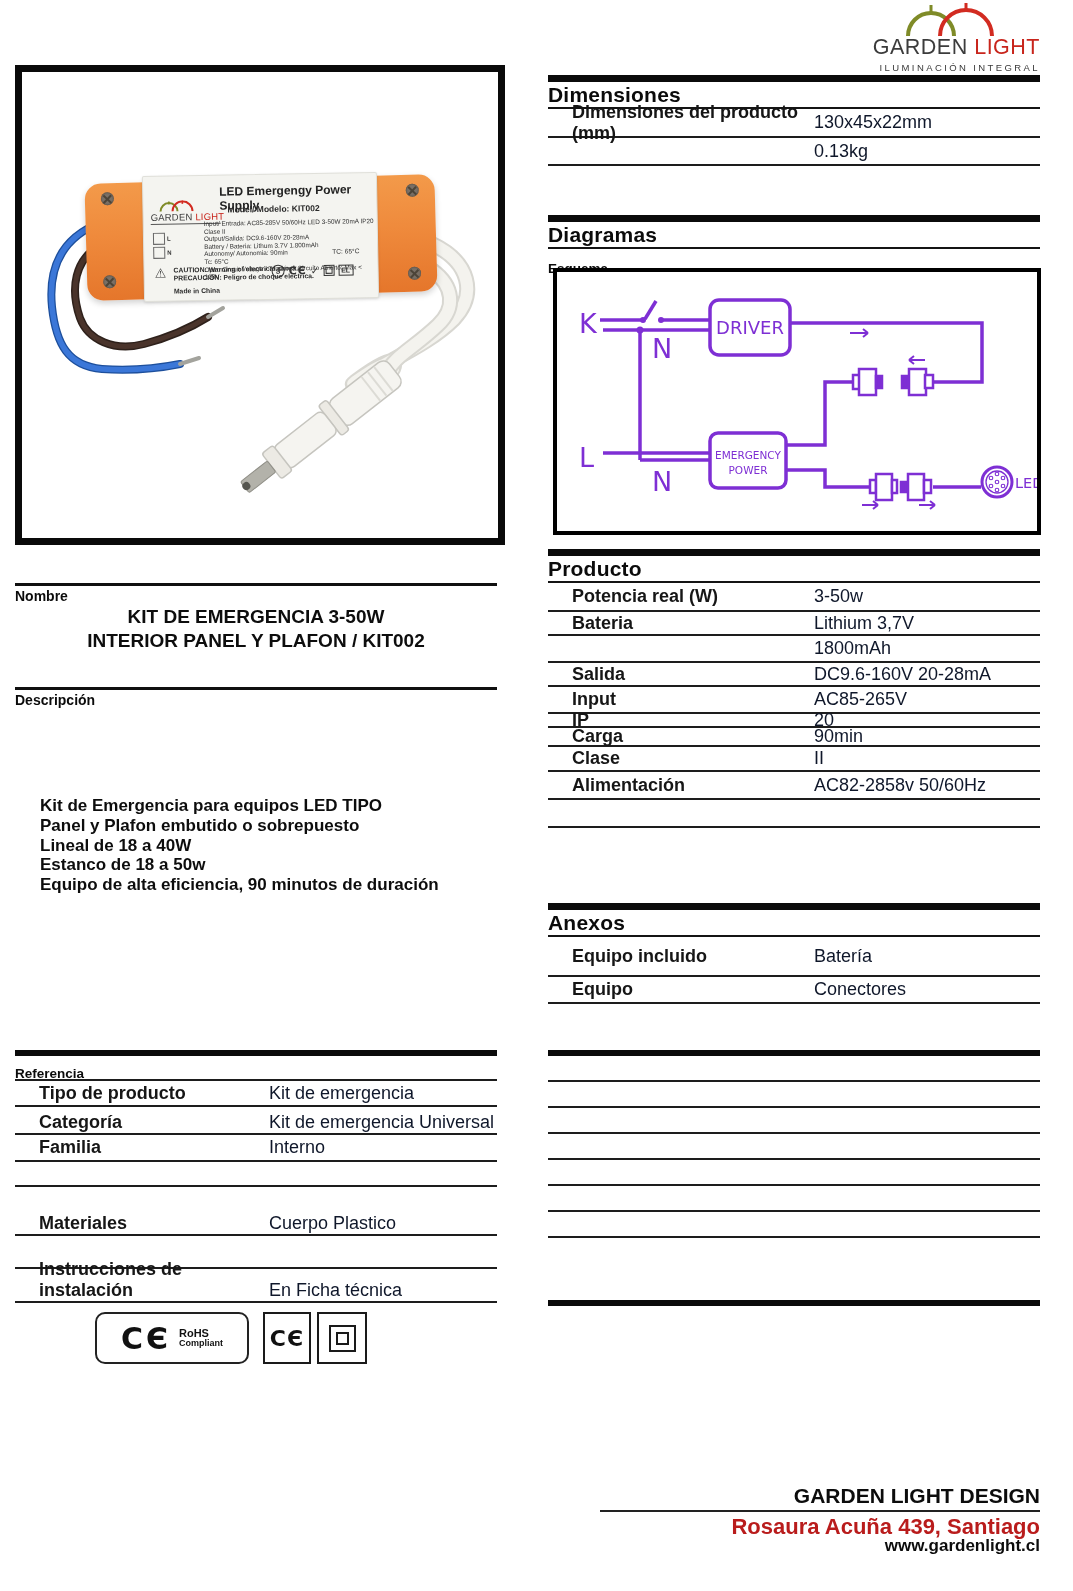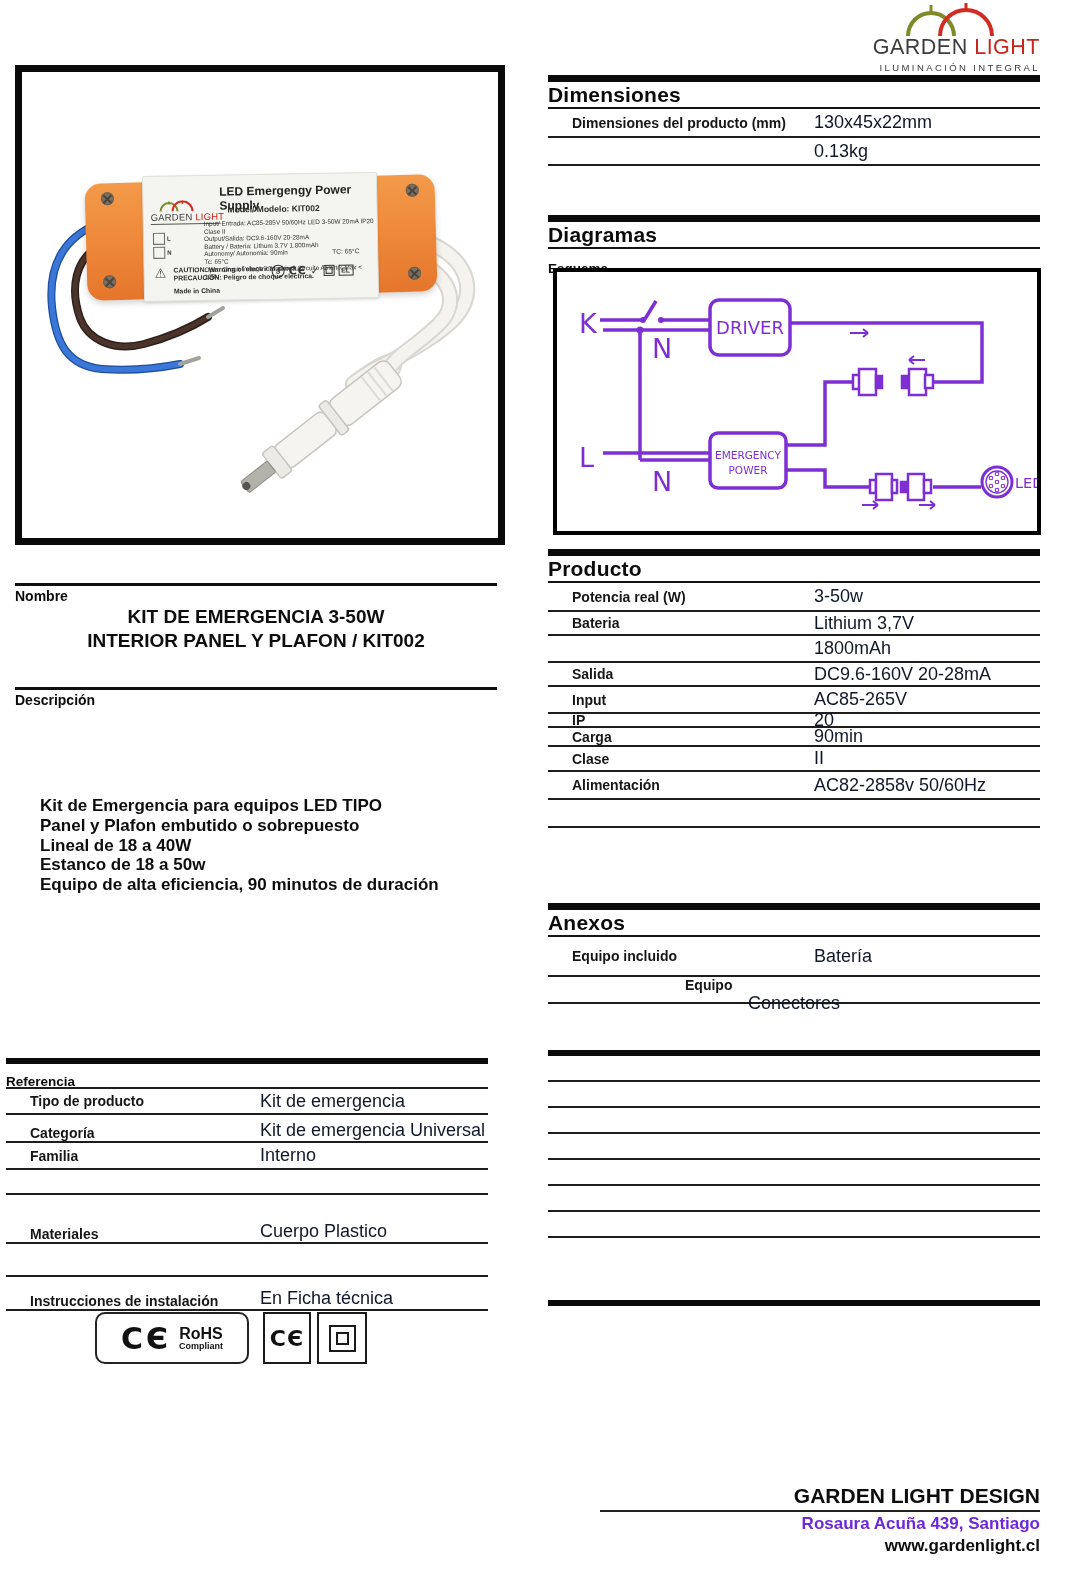--- a/index.html
+++ b/index.html
@@ -10,21 +10,21 @@
   
   .bar{background:#0b0b0b;height:7px;}
   .bar6{background:#0b0b0b;height:6px;}
   .h1row{border-bottom:2px solid #141414;height:24px;padding-top:1px;}
   .h1{font-size:21px;font-weight:bold;color:#0b0b0b;letter-spacing:.2px;}
   .h2{font-size:14px;font-weight:bold;color:#0b0b0b;}
   .subh{font-size:13.5px;font-weight:bold;color:#0b0b0b;padding-top:12px;}
   .rule3{border-top:3.5px solid #101010;}
 
   .trow{display:flex;align-items:center;border-bottom:2px solid #1d1d1d;box-sizing:border-box;}
-  .tlbl{width:242px;flex:none;font-size:14px;font-weight:bold;color:#161616;padding-left:24px;}
+  .tlbl{width:242px;flex:none;font-size:18px;font-weight:bold;color:#161616;padding-left:24px;}
   .tval{font-size:18px;color:#0f172a;}
   .ref .tlbl{width:230px;}
   .top-align{align-items:flex-end;padding-top:7px;}
 
   .center{text-align:center;}
   .btitle{font-size:19px;font-weight:bold;color:#0d0d0d;}
   .descline{font-size:17px;font-weight:bold;color:#0d0d0d;line-height:19.8px;}
 
   
   .logo{position:absolute;right:33px;top:2px;width:195px;}
@@ -71,34 +71,34 @@
   .cert-el{border:1.2px solid #333;font-size:7px;font-weight:bold;color:#333;padding:1px 2px;}
 
   
   .diagram-box{position:absolute;left:553px;top:268px;width:480px;height:259px;border:4px solid #000;background:#fff;}
 
   
   .rohs-box{position:absolute;left:95px;top:1312px;width:150px;height:48px;border:2px solid #222;border-radius:10px;
             display:flex;align-items:center;justify-content:center;gap:8px;background:#fff;}
   .ce-big{font-family:"DejaVu Sans",sans-serif;font-weight:bold;font-size:30px;color:#111;letter-spacing:3px;}
   .rohs-txt{line-height:1;color:#111;}
-  .rohs-t1{font-size:16px;font-weight:bold;text-align:center;}
+  .rohs-t1{font-size:11px;font-weight:bold;}
   .rohs-t2{font-size:9px;font-weight:bold;}
   .ce-box{position:absolute;left:263px;top:1312px;width:44px;height:48px;border:2.5px solid #1a1a1a;
           display:flex;align-items:center;justify-content:center;background:#fff;}
   .ce-med{font-family:"DejaVu Sans",sans-serif;font-weight:bold;font-size:22px;color:#111;letter-spacing:1px;}
   .sq2-box{position:absolute;left:317px;top:1312px;width:46px;height:48px;border:2.5px solid #1a1a1a;
            display:flex;align-items:center;justify-content:center;background:#fff;}
   .sq2-outer{width:27px;height:27px;border:2.5px solid #1a1a1a;display:flex;align-items:center;justify-content:center;box-sizing:border-box;}
   .sq2-inner{width:13px;height:13px;border:2.5px solid #1a1a1a;box-sizing:border-box;}
 
   
   .foot-company{position:absolute;right:33px;top:1484px;font-size:21px;font-weight:bold;color:#0c0c0c;}
   .foot-rule{position:absolute;left:600px;top:1510px;width:440px;border-top:2px solid #222;}
-  .foot-address{position:absolute;right:33px;top:1514px;font-size:17px;font-weight:bold;color:#6d28d9;}
+  .foot-address{position:absolute;right:33px;top:1514px;font-size:22px;font-weight:bold;color:#b91c1c;}
   .foot-web{position:absolute;right:33px;top:1536px;font-size:17px;font-weight:bold;color:#0c0c0c;}
 </style>
 </head>
 <body>
 
 <div class="page">
 
   <div class="logo">
     <svg class="logo-arcs" width="104" height="34" viewBox="0 0 104 34">
       <path d="M4,33 A23,23 0 0 1 50,33" fill="none" stroke="#7f8b28" stroke-width="4"></path>
@@ -204,21 +204,21 @@
     <div class="h2" style="margin-top:2px;">Descripción</div>
   </div>
   <div class="abs" style="left:40px;top:796px;width:460px;">
     <div class="descline">Kit de Emergencia para equipos LED TIPO</div>
     <div class="descline">Panel y Plafon embutido o sobrepuesto</div>
     <div class="descline">Lineal de 18 a 40W</div>
     <div class="descline">Estanco de 18 a 50w</div>
     <div class="descline">Equipo de alta eficiencia, 90 minutos de duración</div>
   </div>
 
-  <div class="abs ref" style="left:6px;top:1050px;width:482px;margin-top:8px;">
+  <div class="abs ref" style="left:15px;top:1050px;width:482px;">
     <div class="bar6"></div>
     <div class="trow" style="height:25px;">
       <span class="subh">Referencia</span>
     </div>
     <div class="trow" style="height:26px;">
       <span class="tlbl">Tipo de producto</span>
       <span class="tval">Kit de emergencia</span>
     </div>
     <div class="trow" style="height:28px;align-items:flex-end;">
       <span class="tlbl">Categoría</span>
@@ -413,21 +413,21 @@
 
   <div class="abs" style="left:548px;top:903px;width:492px;">
     <div class="bar"></div>
     <div class="h1row">
       <span class="h1">Anexos</span>
     </div>
     <div class="trow" style="height:40px;">
       <span class="tlbl">Equipo incluido</span>
       <span class="tval">Batería</span>
     </div>
-    <div class="trow" style="height:27px;flex-direction:column;">
+    <div class="trow" style="height:27px;">
       <span class="tlbl">Equipo</span>
       <span class="tval">Conectores</span>
     </div>
   </div>
 
   <div class="abs" style="left:548px;top:1050px;width:492px;">
     <div class="bar6"></div>
     <div class="trow" style="height:26px;"></div>
     <div class="trow" style="height:26px;"></div>
     <div class="trow" style="height:26px;"></div>

